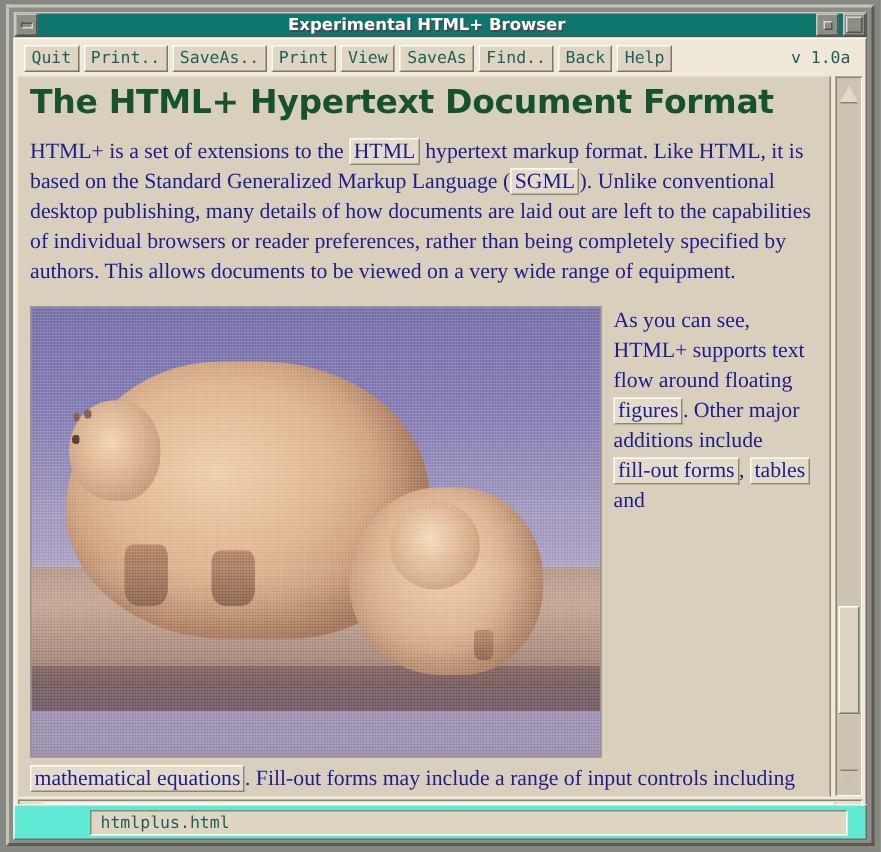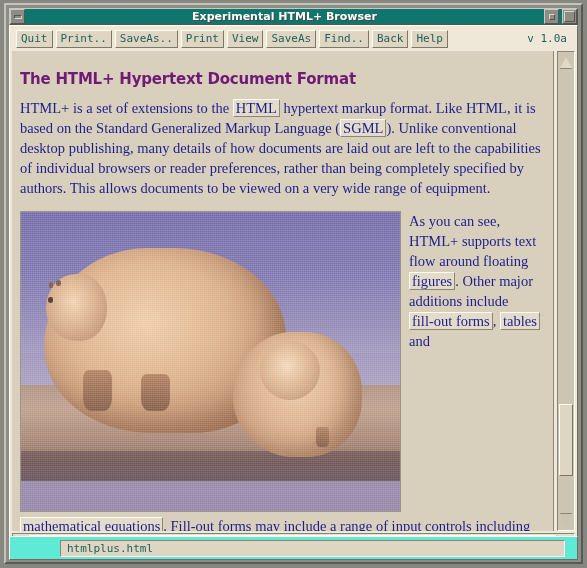--- a/index.html
+++ b/index.html
@@ -173,24 +173,24 @@
     box-sizing: border-box;
     border-right: 1px solid #8c8677;
   }
   .doc-inner {
     position: relative;
     padding: 3px 8px 0 8px;
   }
 
   h1.doc-title {
     font-family: "DejaVu Sans", sans-serif;
-    font-size: 15px;
+    font-size: 22px;
     font-weight: bold;
-    color: #701a75;
-    margin: 16px 0 10px 0;
+    color: #14532d;
+    margin: 2px 0 10px 0;
     letter-spacing: -0.2px;
   }
   p.doc-p {
     font-family: "Liberation Serif", serif;
     font-size: 14.5px;
     line-height: 20px;
     color: #1d1d8c;
     margin: 0 0 13px 0;
     text-align: left;
   }

